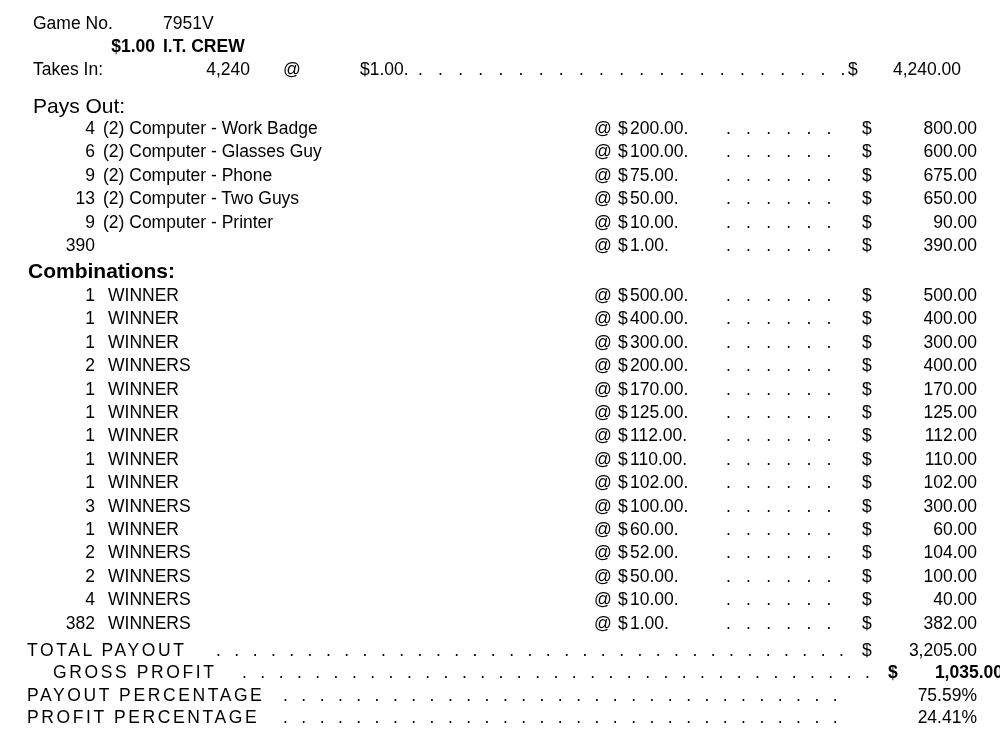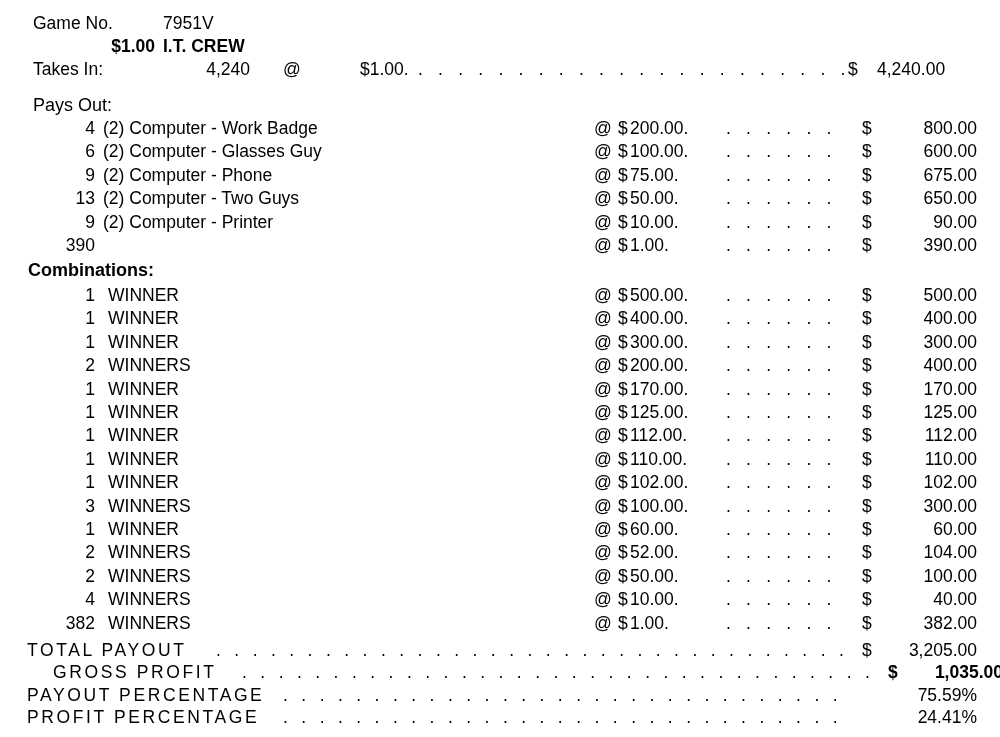--- a/index.html
+++ b/index.html
@@ -28,21 +28,21 @@
     font-size: 17.5px;
     line-height: 23px;
     white-space: nowrap;
   }
   .cell {
     position: absolute;
     top: 0;
     line-height: 23px;
     white-space: nowrap;
   }
-  .r-align { text-align: left; }
+  .r-align { text-align: center; }
   .bold { font-weight: bold; }
 
   
   .hdr-label   { left: 33px;  }
   .hdr-value   { left: 163px; }
   .hdr-price   { left: 33px;  width: 122px; text-align: right; }
   .hdr-name    { left: 163px; }
 
   .takes-label { left: 33px; }
   .takes-count { left: 150px; width: 100px; text-align: right; }
@@ -68,21 +68,21 @@
     line-height: 23px;
     letter-spacing: 5.2px;
     font-size: 17.5px;
   }
   .leader-unit { left: 726px; width: 118px; }
 
   
   .caption {
     position: absolute;
     left: 33px;
-    font-size: 18px;
+    font-size: 21px;
     line-height: 23px;
     white-space: nowrap;
   }
   .caption-bold { font-weight: bold; left: 28px; }
 
   
   .tot-row {
     position: absolute;
     left: 0;
     width: 1000px;

